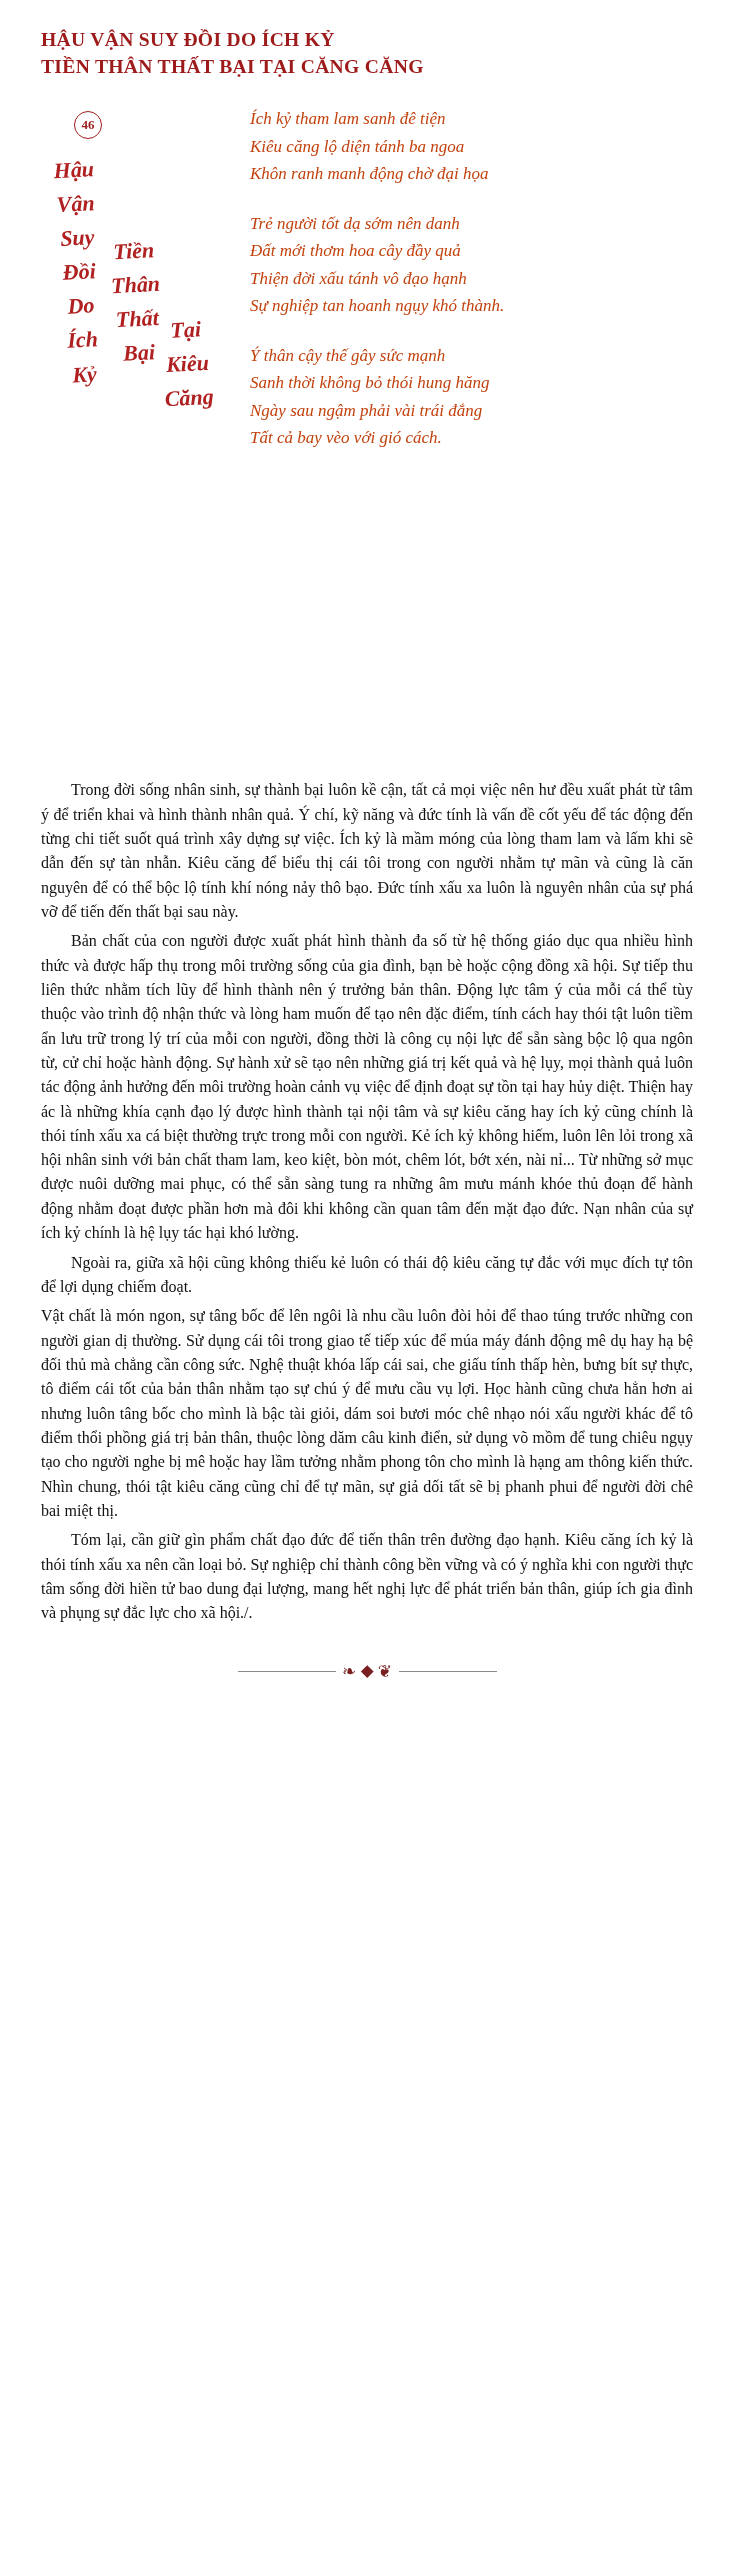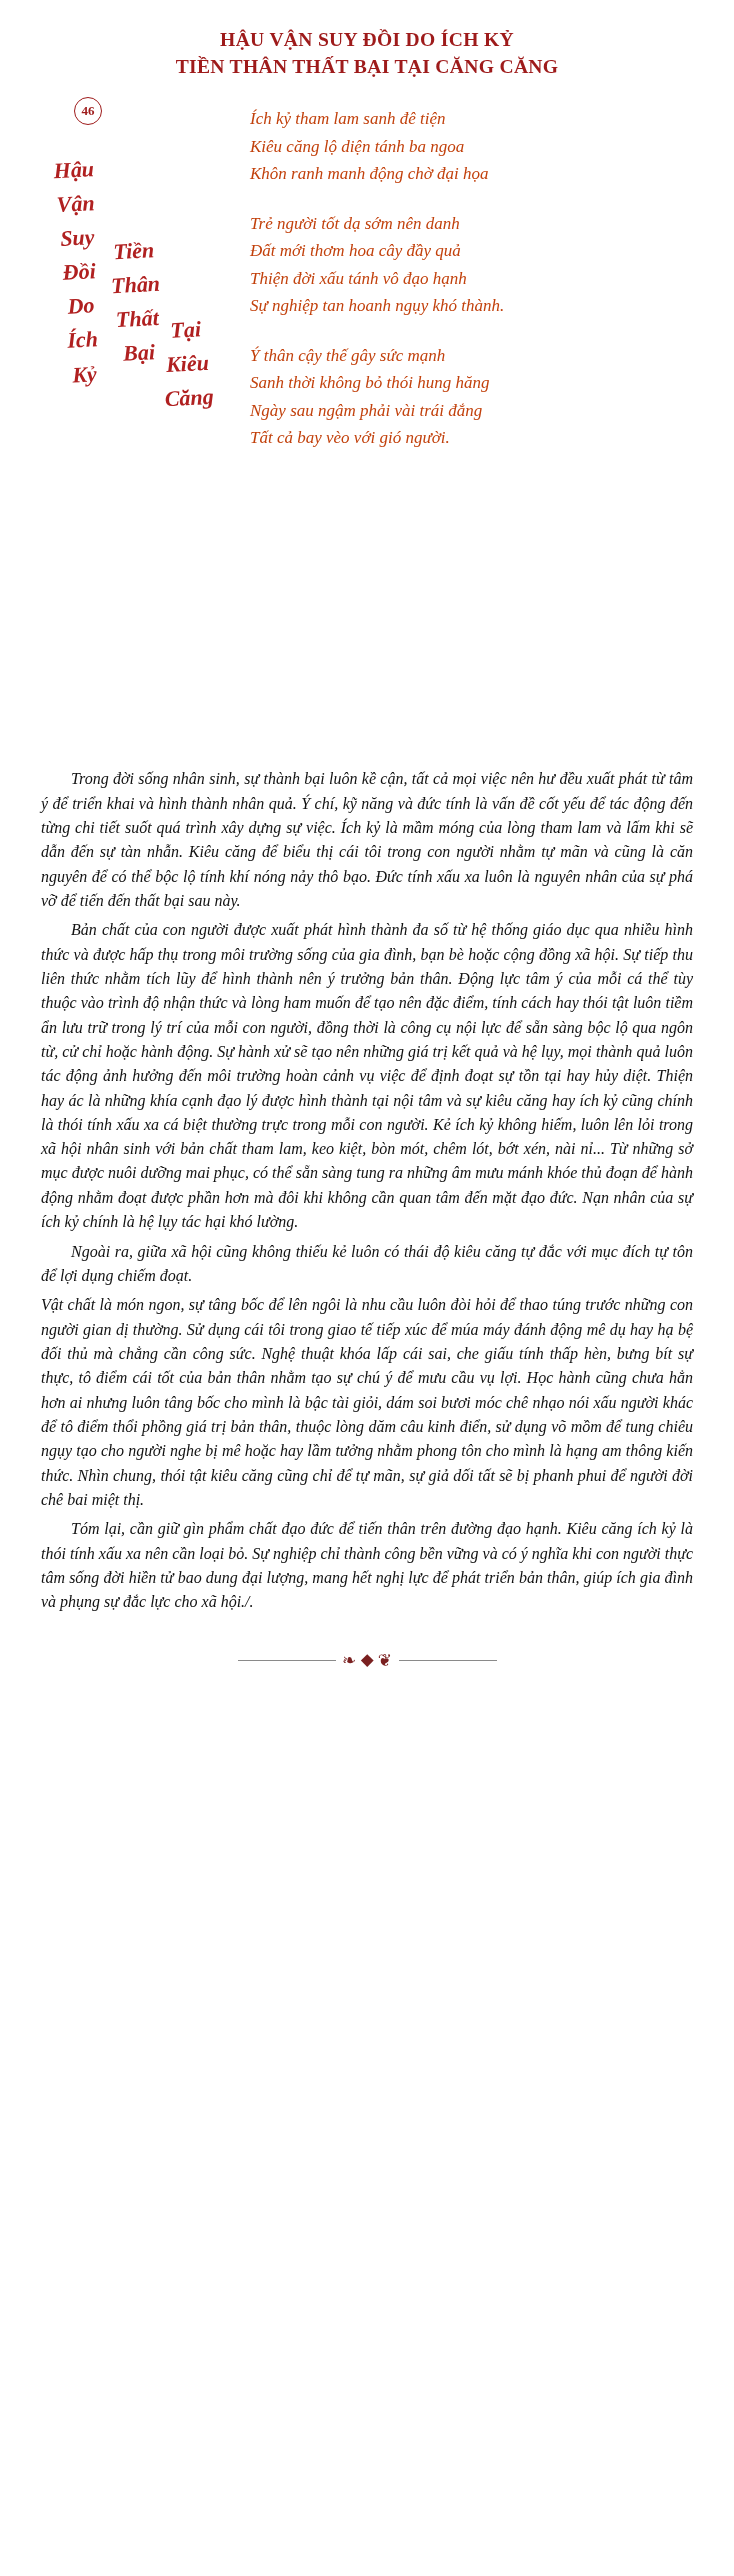--- a/index.html
+++ b/index.html
@@ -15,42 +15,42 @@
   .page {
     width: 734px;
     min-height: 2576px;
     box-sizing: border-box;
     padding: 23.5px 41px 26px 41px;
     position: relative;
   }
 
   
   .title-block {
-    text-align: center;
+    text-align: left;
     color: #9e1b1b;
     font-weight: bold;
     letter-spacing: 0.3px;
     margin-top: 3.9px;
   }
   .title-line {
     font-size: 19.6px;
     line-height: 1.35;
     font-family: "Liberation Serif", serif;
   }
 
   
   .poem-area {
     position: relative;
     margin-top: 17px;
     min-height: 653px;
   }
   .badge {
     position: absolute;
     left: 33px;
-    top: 0;
+    top: 14px;
     width: 26px;
     height: 26px;
     border: 1.3px solid #9e1b1b;
     border-radius: 50%;
     color: #9e1b1b;
     font-size: 13px;
     font-weight: bold;
     display: flex;
     align-items: center;
     justify-content: center;
@@ -83,22 +83,21 @@
   .verse-line {
     font-style: italic;
     font-size: 17px;
     line-height: 1.62;
     color: #c2410c;
     white-space: nowrap;
   }
 
   
   .prose {
-    margin-top: 17px;
-    font-style: italic;
+    margin-top: 28px;
   }
   .prose p {
     font-size: 16px;
     line-height: 1.52;
     text-align: justify;
     margin: 0 0 5.2px 0;
     text-indent: 0;
   }
   .prose p.indent {
     text-indent: 30px;
@@ -179,21 +178,21 @@
         <div class="verse-line">Trẻ người tốt dạ sớm nên danh</div>
         <div class="verse-line">Đất mới thơm hoa cây đầy quả</div>
         <div class="verse-line">Thiện đời xấu tánh vô đạo hạnh</div>
         <div class="verse-line">Sự nghiệp tan hoanh ngụy khó thành.</div>
       </div>
 
       <div class="stanza">
         <div class="verse-line">Ý thân cậy thế gây sức mạnh</div>
         <div class="verse-line">Sanh thời không bỏ thói hung hăng</div>
         <div class="verse-line">Ngày sau ngậm phải vài trái đắng</div>
-        <div class="verse-line">Tất cả bay vèo với gió người.</div>
+        <div class="verse-line">Tất cả bay vèo với gió cách.</div>
       </div>
 
     </div>
   </div>
 
   <div class="prose">
     <p class="indent">Trong đời sống nhân sinh, sự thành bại luôn kề cận, tất cả mọi việc nên hư đều xuất phát từ tâm ý để triển khai và hình thành nhân quả. Ý chí, kỹ năng và đức tính là vấn đề cốt yếu để tác động đến từng chi tiết suốt quá trình xây dựng sự việc. Ích kỷ là mầm móng của lòng tham lam và lấm khi sẽ dẫn đến sự tàn nhẫn. Kiêu căng để biểu thị cái tôi trong con người nhằm tự mãn và cũng là căn nguyên để có thể bộc lộ tính khí nóng nảy thô bạo. Đức tính xấu xa luôn là nguyên nhân của sự phá vỡ để tiến đến thất bại sau này.</p>
     <p class="indent">Bản chất của con người được xuất phát hình thành đa số từ hệ thống giáo dục qua nhiều hình thức và được hấp thụ trong môi trường sống của gia đình, bạn bè hoặc cộng đồng xã hội. Sự tiếp thu liên thức nhằm tích lũy để hình thành nên ý trưởng bản thân. Động lực tâm ý của mỗi cá thể tùy thuộc vào trình độ nhận thức và lòng ham muốn để tạo nên đặc điểm, tính cách hay thói tật luôn tiềm ẩn lưu trữ trong lý trí của mỗi con người, đồng thời là công cụ nội lực để sẵn sàng bộc lộ qua ngôn từ, cử chỉ hoặc hành động. Sự hành xử sẽ tạo nên những giá trị kết quả và hệ lụy, mọi thành quả luôn tác động ảnh hưởng đến môi trường hoàn cảnh vụ việc để định đoạt sự tồn tại hay hủy diệt. Thiện hay ác là những khía cạnh đạo lý được hình thành tại nội tâm và sự kiêu căng hay ích kỷ cũng chính là thói tính xấu xa cá biệt thường trực trong mỗi con người. Kẻ ích kỷ không hiếm, luôn lên lỏi trong xã hội nhân sinh với bản chất tham lam, keo kiệt, bòn mót, chêm lót, bớt xén, nài nỉ... Từ những sở mục được nuôi dưỡng mai phục, có thể sẵn sàng tung ra những âm mưu mánh khóe thủ đoạn để hành động nhằm đoạt được phần hơn mà đôi khi không cần quan tâm đến mặt đạo đức. Nạn nhân của sự ích kỷ chính là hệ lụy tác hại khó lường.</p>
     <p class="indent">Ngoài ra, giữa xã hội cũng không thiếu kẻ luôn có thái độ kiêu căng tự đắc với mục đích tự tôn để lợi dụng chiếm đoạt.</p>
     <p>Vật chất là món ngon, sự tâng bốc để lên ngôi là nhu cầu luôn đòi hỏi để thao túng trước những con người gian dị thường. Sử dụng cái tôi trong giao tế tiếp xúc để múa máy đánh động mê dụ hay hạ bệ đối thủ mà chẳng cần công sức. Nghệ thuật khóa lấp cái sai, che giấu tính thấp hèn, bưng bít sự thực, tô điểm cái tốt của bản thân nhằm tạo sự chú ý để mưu cầu vụ lợi. Học hành cũng chưa hẳn hơn ai nhưng luôn tâng bốc cho mình là bậc tài giỏi, dám soi bươi móc chê nhạo nói xấu người khác để tô điểm thổi phồng giá trị bản thân, thuộc lòng dăm câu kinh điển, sử dụng võ mồm để tung chiêu ngụy tạo cho người nghe bị mê hoặc hay lầm tưởng nhằm phong tôn cho mình là hạng am thông kiến thức. Nhìn chung, thói tật kiêu căng cũng chỉ để tự mãn, sự giả dối tất sẽ bị phanh phui để người đời chê bai miệt thị.</p>

